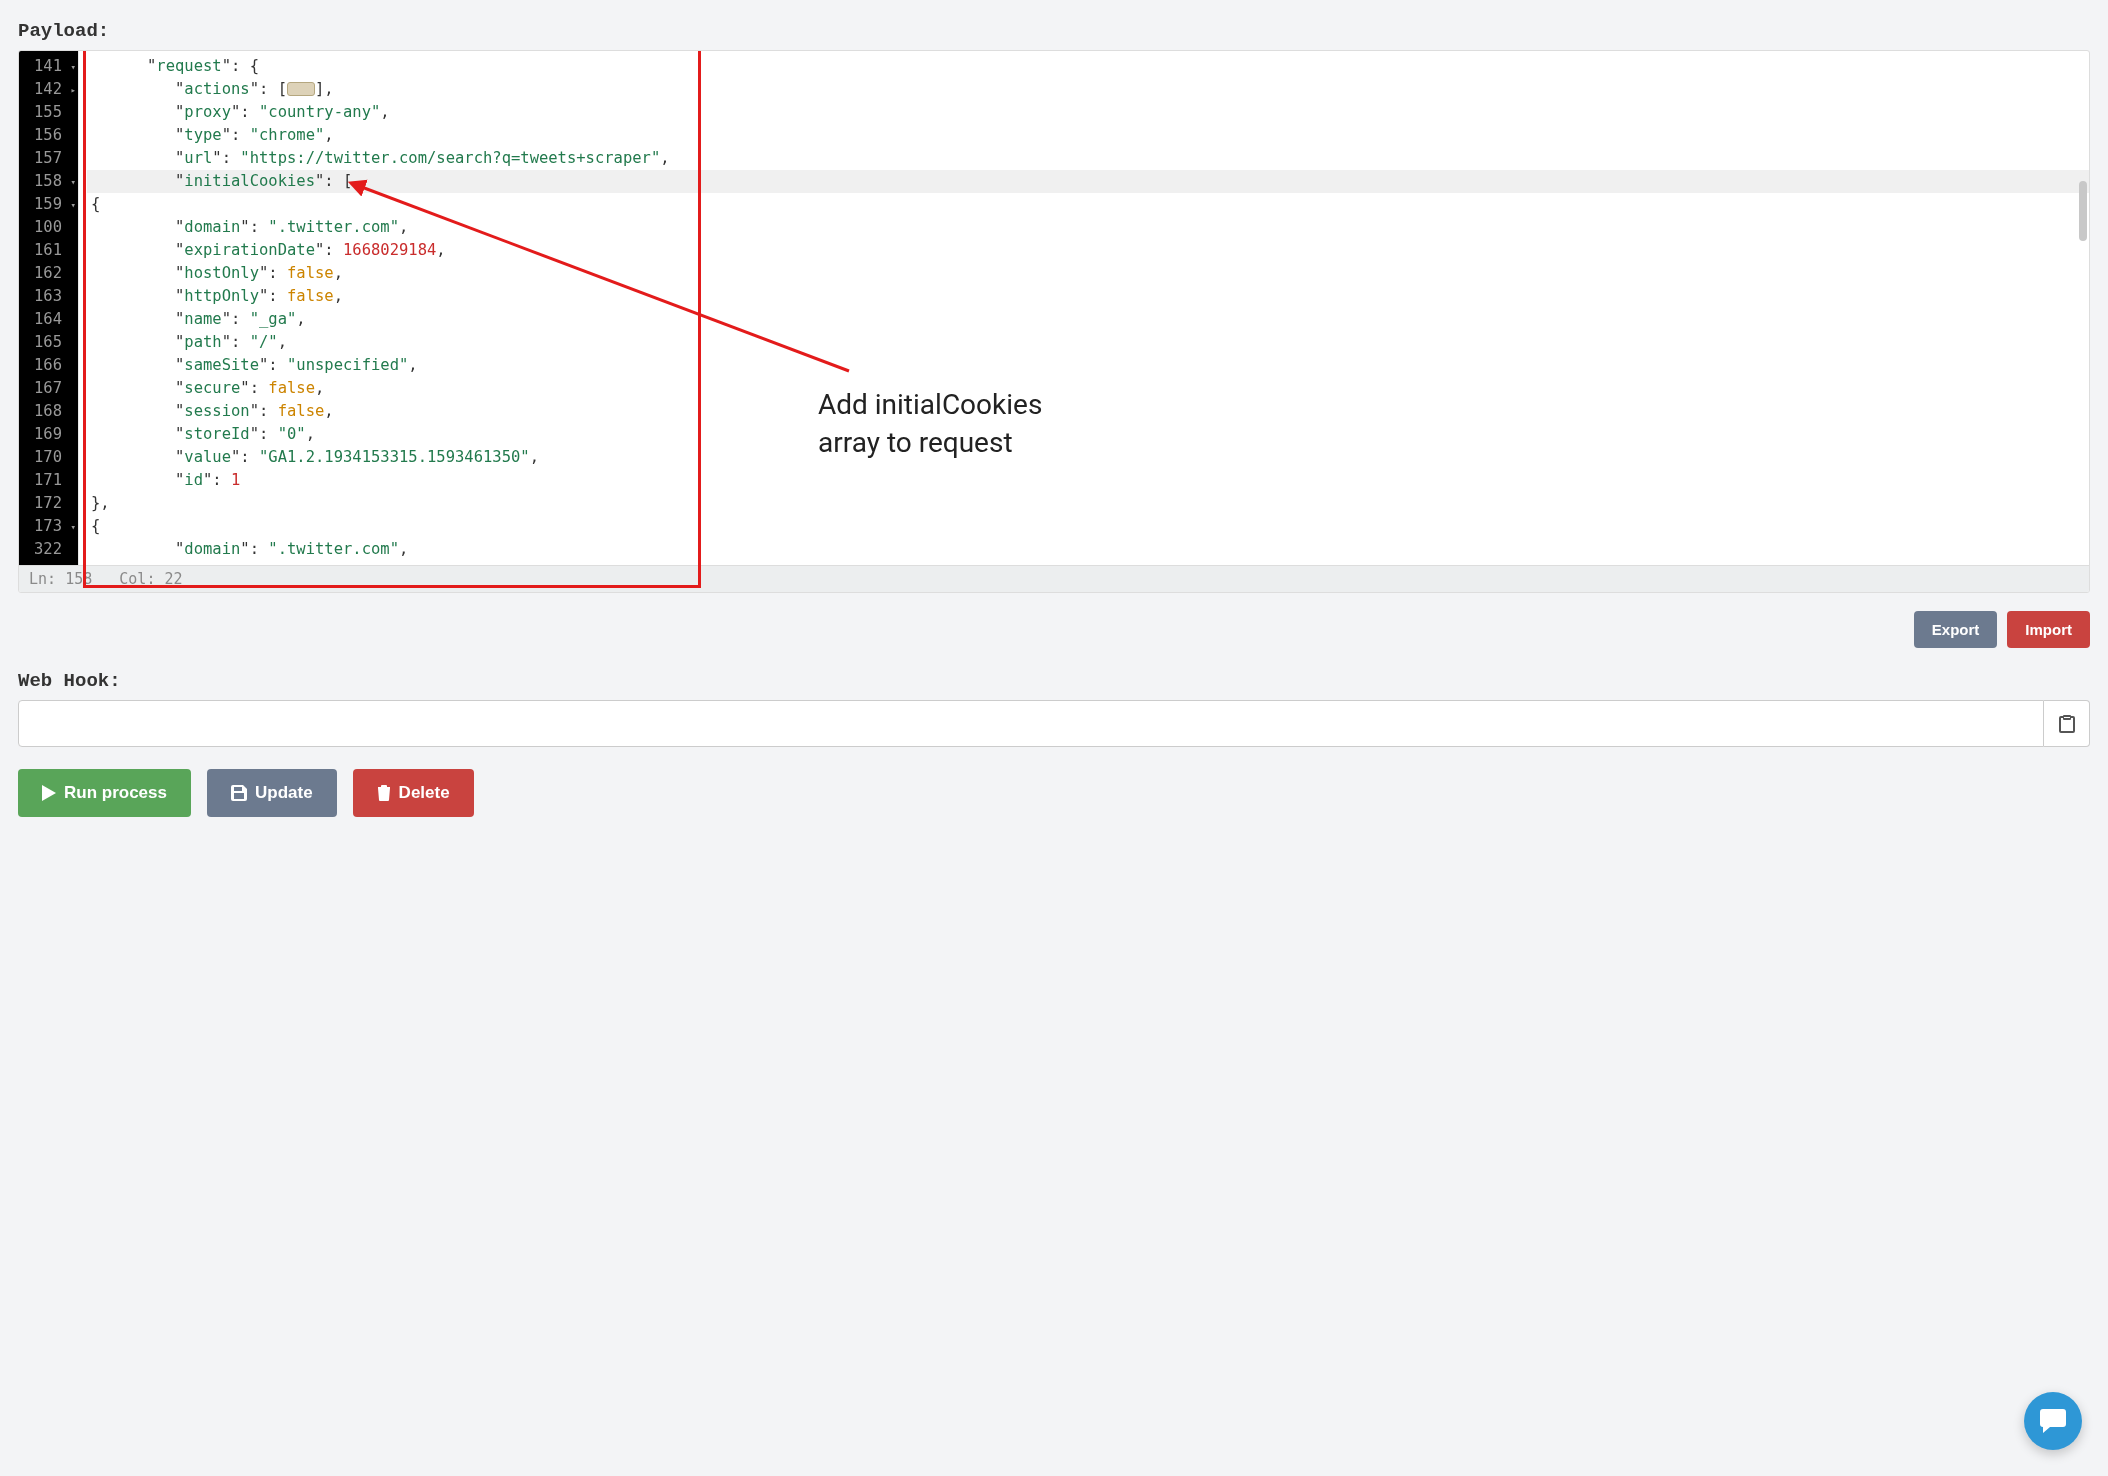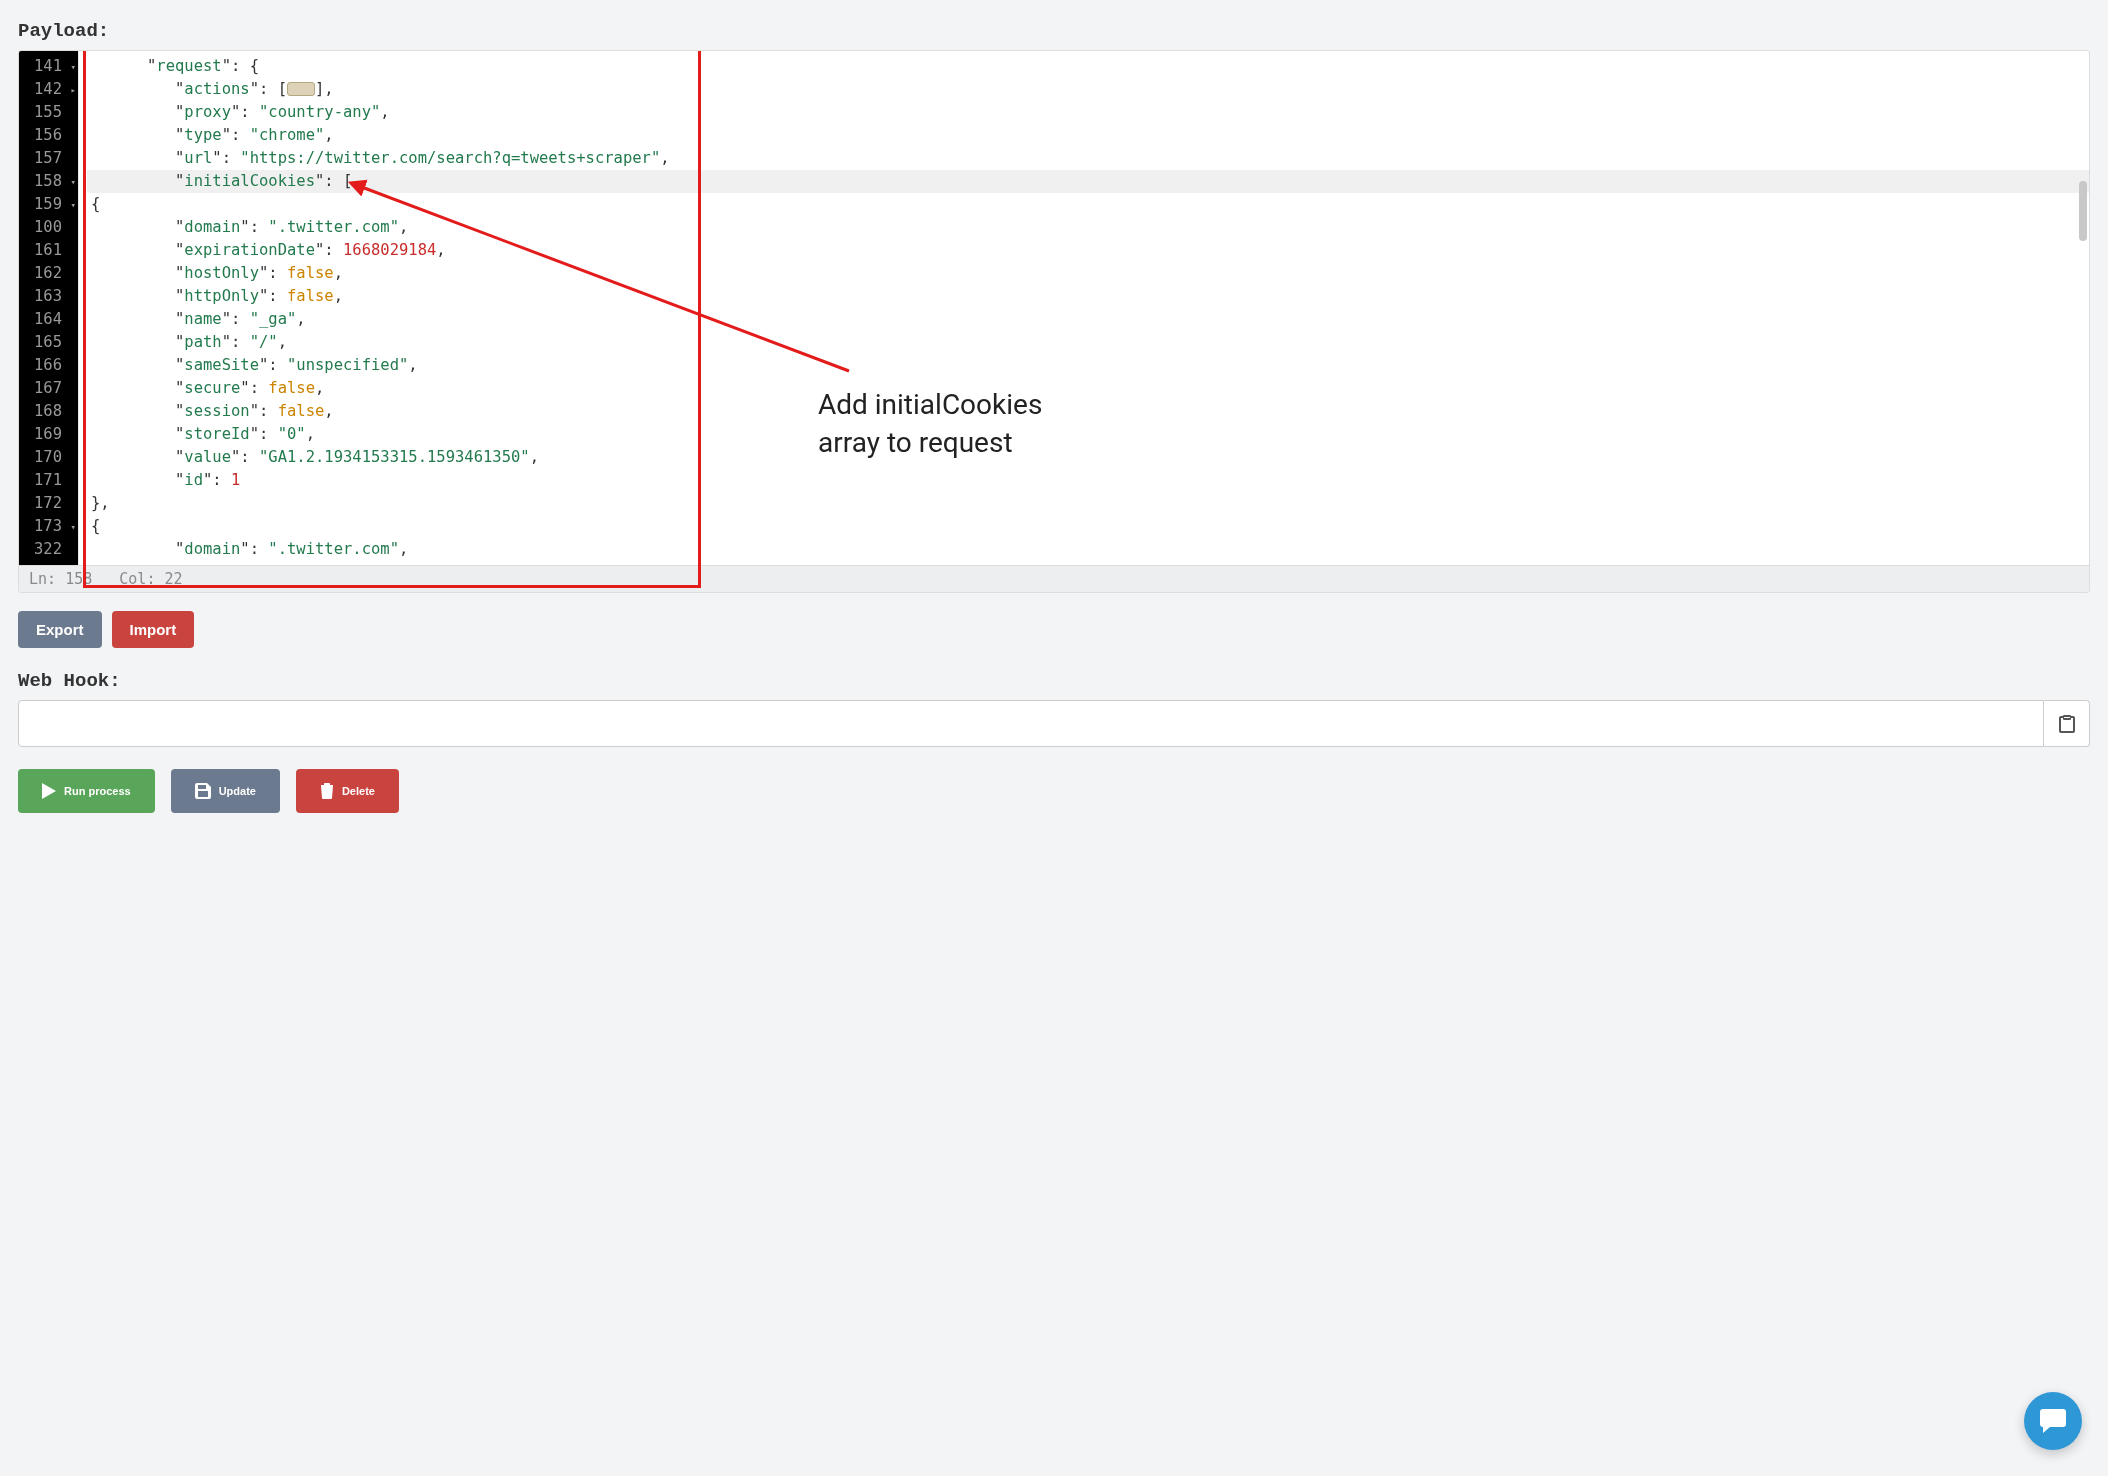--- a/index.html
+++ b/index.html
@@ -105,39 +105,39 @@
   position: absolute;
   font-size: 28px;
   color: #222;
   line-height: 1.35;
   font-weight: 400;
   font-family: -apple-system, BlinkMacSystemFont, "Segoe UI", Roboto, sans-serif;
 }
 .btn-row {
   margin-top: 18px;
   display: flex;
-  justify-content: flex-start;
+  justify-content: flex-end;
   gap: 10px;
 }
 .btn {
   border: none;
   border-radius: 4px;
   padding: 10px 18px;
   font-size: 15px;
   font-weight: 600;
   color: #fff;
   cursor: pointer;
   display: inline-flex;
   align-items: center;
   gap: 8px;
 }
 .btn.slate { background: #6c7a8f; }
 .btn.red   { background: #c9433f; }
 .btn.green { background: #59a559; }
-.btn.lg { padding: 14px 24px; font-size: 11px; }
+.btn.lg { padding: 14px 24px; font-size: 17px; }
 .webhook-row {
   margin-top: 22px;
 }
 .webhook-input-wrap {
   display: flex;
   margin-top: 8px;
 }
 .webhook-input {
   flex: 1;
   border: 1px solid #ccc;

